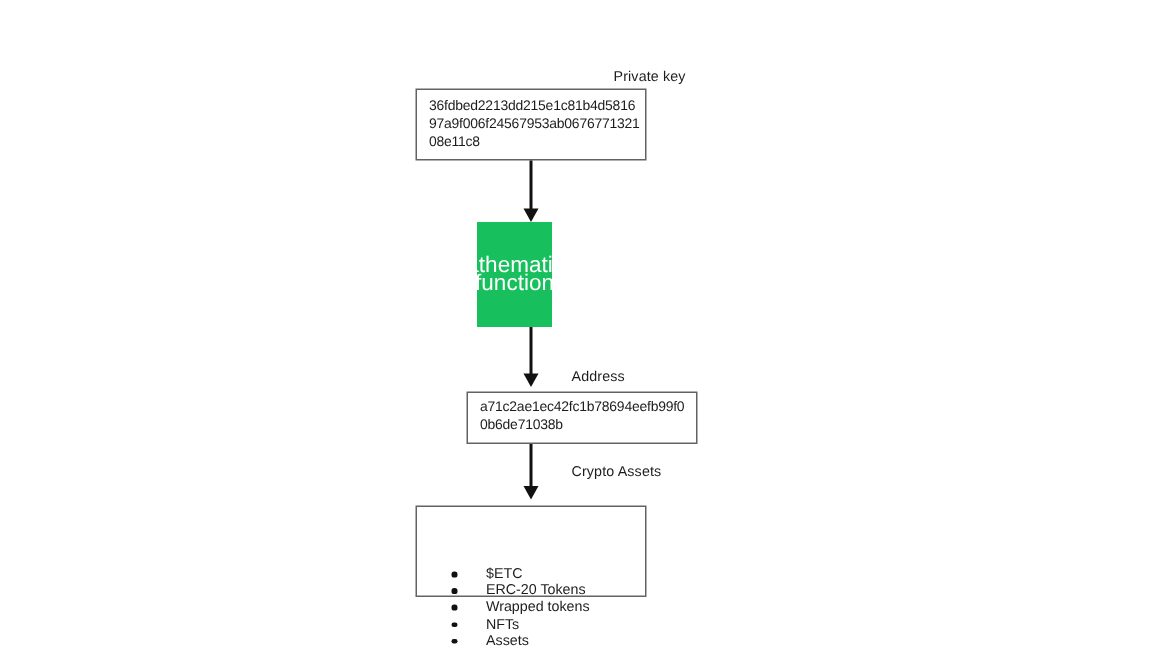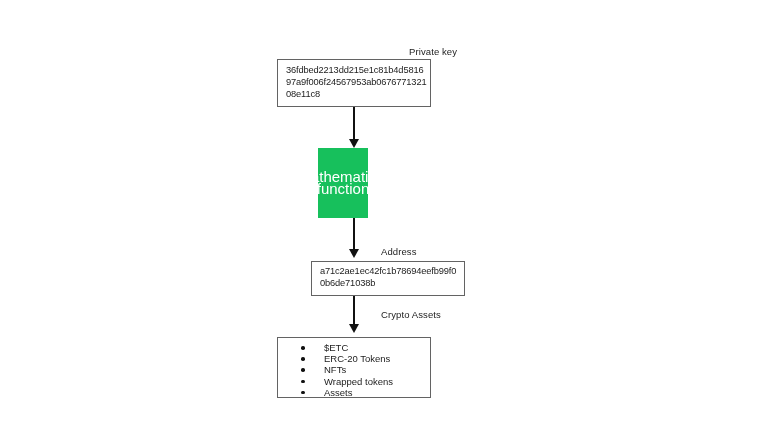--- a/index.html
+++ b/index.html
@@ -78,20 +78,21 @@
   }
   .box-crypto {
     top: 337px;
     height: 61px;
     padding-top: 4px;
   }
   ul.assets {
     list-style: none;
     font-size: 9.5px;
     line-height: 11.2px;
+    margin-top: 35px;
   }
   ul.assets li {
     position: relative;
     padding-left: 46px;
   }
   ul.assets .bullet {
     position: absolute;
     left: 23px;
     top: 4px;
     width: 3.5px;
@@ -153,25 +154,25 @@
       <li>
         <span class="bullet"></span>
         <span>$ETC</span>
       </li>
       <li>
         <span class="bullet"></span>
         <span>ERC-20 Tokens</span>
       </li>
       <li>
         <span class="bullet"></span>
-        <span>NFTs</span>
+        <span>Wrapped tokens</span>
       </li>
       <li>
         <span class="bullet"></span>
-        <span>Wrapped tokens</span>
+        <span>NFTs</span>
       </li>
       <li>
         <span class="bullet"></span>
         <span>Assets</span>
       </li>
     </ul>
   </div>
 
 </div>
 

